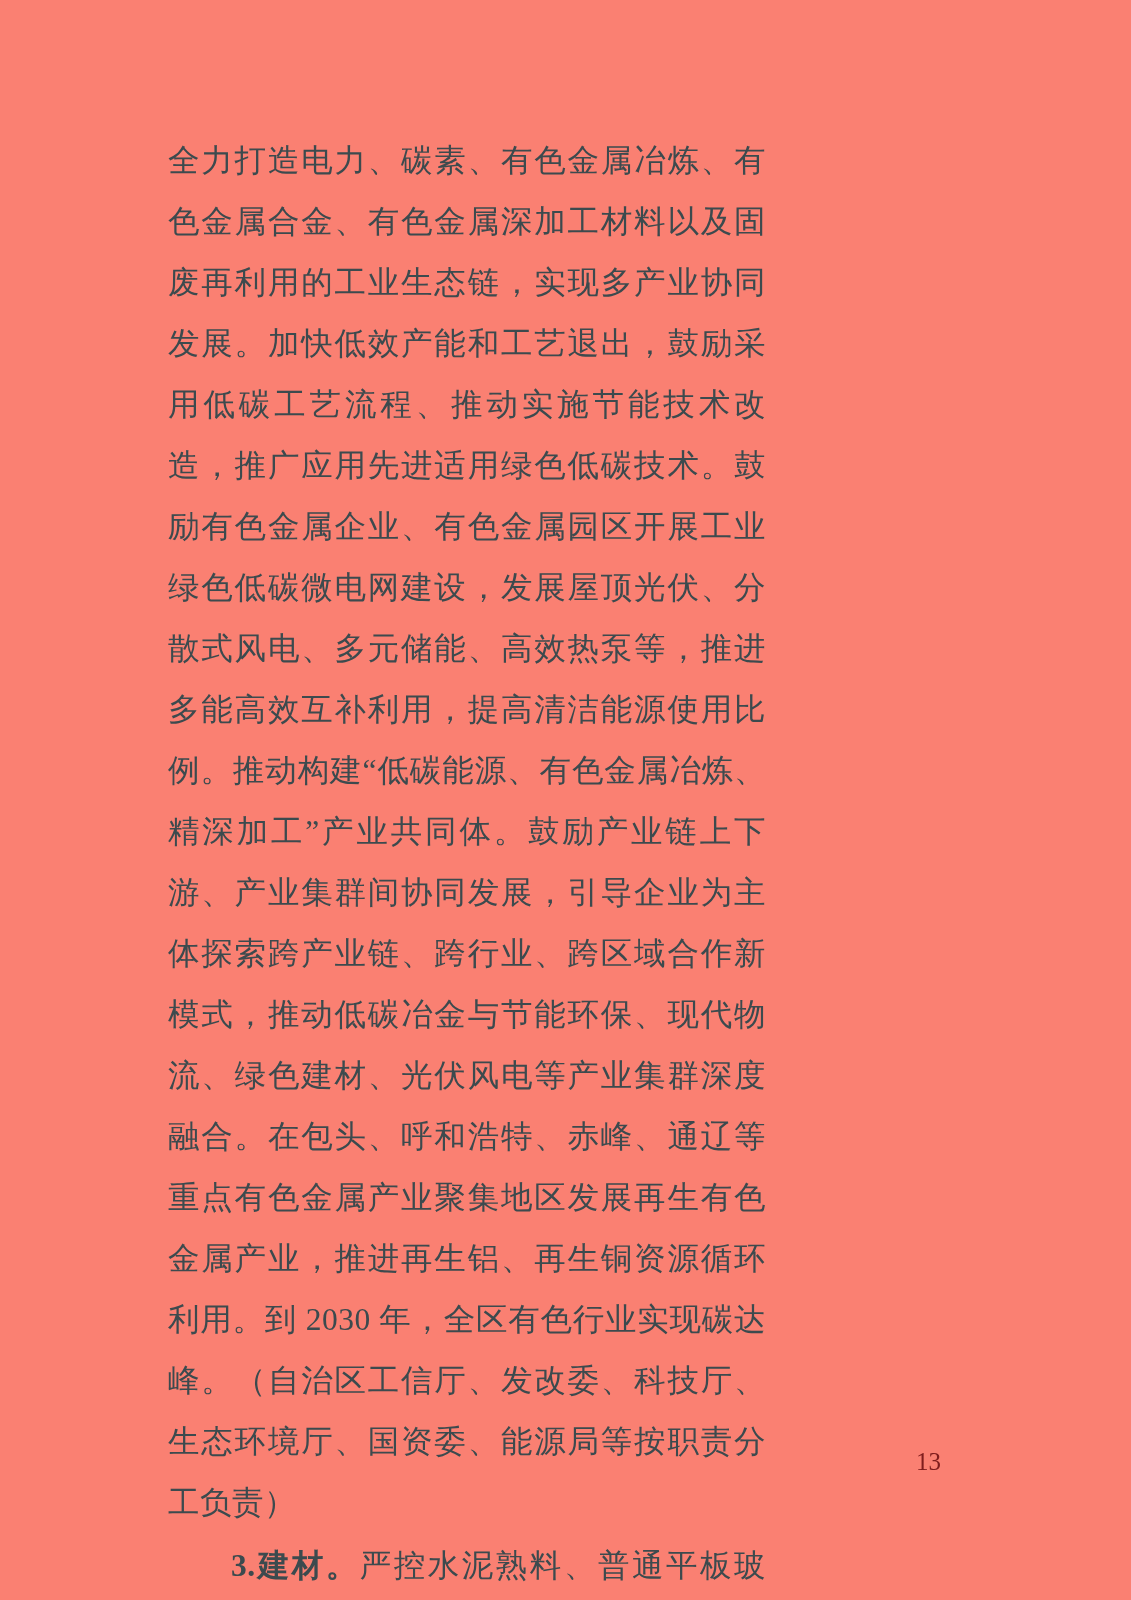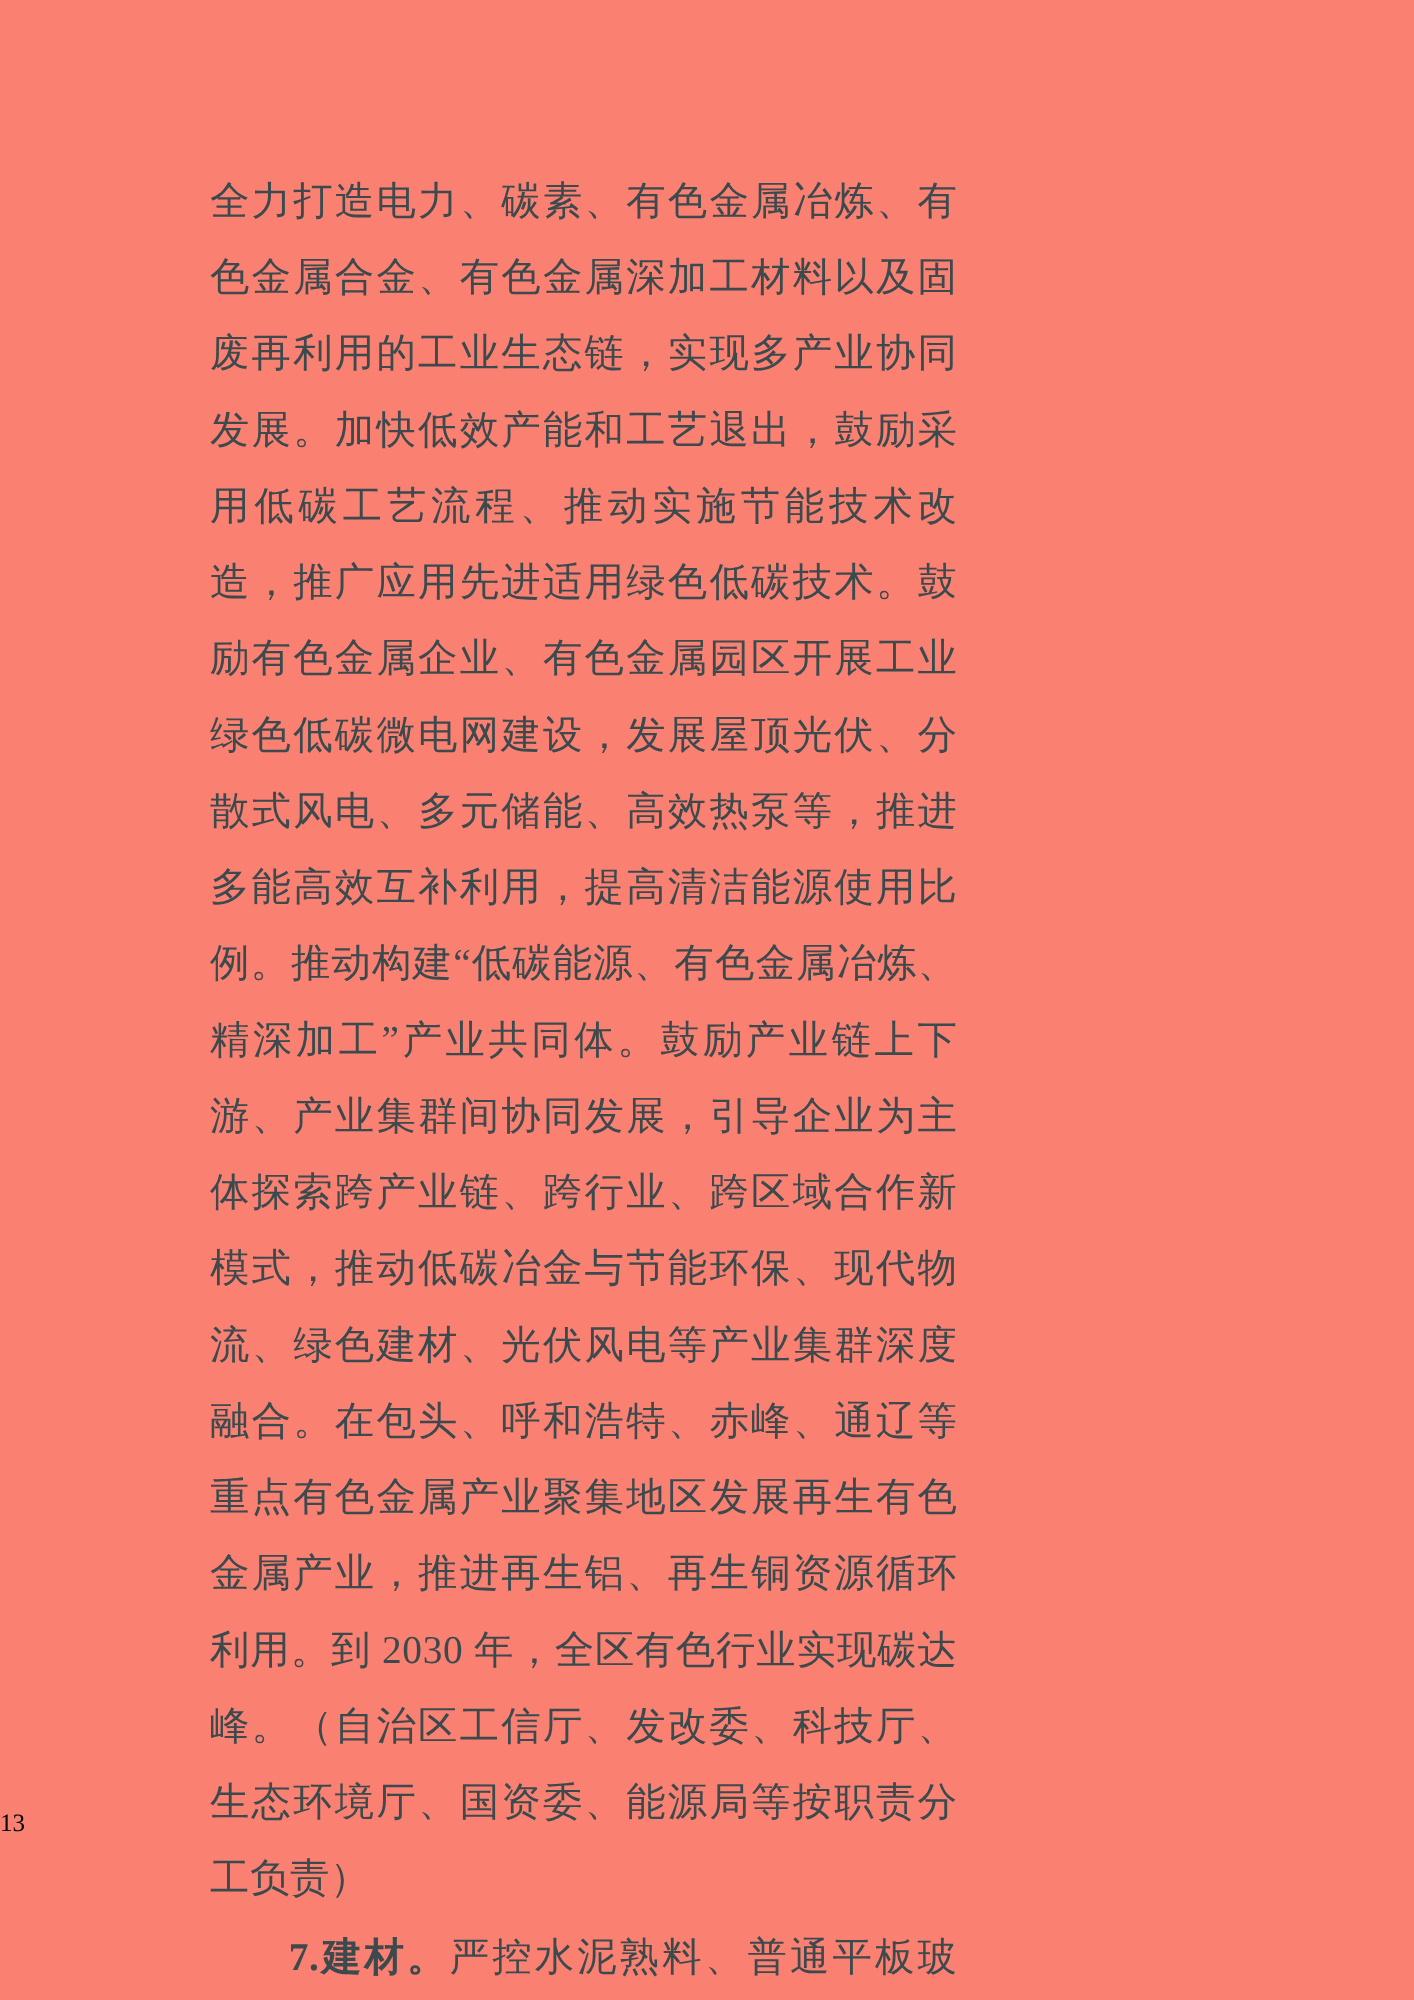--- a/index.html
+++ b/index.html
@@ -39,28 +39,28 @@
     text-indent: 63px;
   }
   .bold-label {
     font-weight: bold;
   }
   .page-number {
     position: absolute;
     left: 0;
     right: 0;
     top: 1448px;
-    text-align: left;
-    color: #000000;
-    font-size: 20px;
+    text-align: right;
+    color: #7f1d1d;
+    font-size: 25px;
     font-family: "Liberation Serif", "DejaVu Serif", serif;
   }
 </style>
 </head>
 <body>
 
 <div class="page">
   <div class="doc-body">
     <p class="para">全力打造电力、碳素、有色金属冶炼、有色金属合金、有色金属深加工材料以及固废再利用的工业生态链，实现多产业协同发展。加快低效产能和工艺退出，鼓励采用低碳工艺流程、推动实施节能技术改造，推广应用先进适用绿色低碳技术。鼓励有色金属企业、有色金属园区开展工业绿色低碳微电网建设，发展屋顶光伏、分散式风电、多元储能、高效热泵等，推进多能高效互补利用，提高清洁能源使用比例。推动构建“低碳能源、有色金属冶炼、精深加工”产业共同体。鼓励产业链上下游、产业集群间协同发展，引导企业为主体探索跨产业链、跨行业、跨区域合作新模式，推动低碳冶金与节能环保、现代物流、绿色建材、光伏风电等产业集群深度融合。在包头、呼和浩特、赤峰、通辽等重点有色金属产业聚集地区发展再生有色金属产业，推进再生铝、再生铜资源循环利用。到 2030 年，全区有色行业实现碳达峰。（自治区工信厅、发改委、科技厅、生态环境厅、国资委、能源局等按职责分工负责）</p>
-    <p class="para para-indent"><span class="bold-label">7.建材。</span><span>严控水泥熟料、普通平板玻璃产能规模，严格落实水泥、平板玻璃行业产能置换政策，水泥新建项目应优先使用自治区内产能指标置换。综合发挥能耗、排放、质量等约束性指标作用，建立市场化、法治化淘汰落后产能长效机制，引导低效落后产能有序退出。鼓励采用低碳工艺流程、推动实施节能技术改造，推广应用先进适用绿色低碳技术。</span></p>
+    <p class="para para-indent"><span class="bold-label">3.建材。</span><span>严控水泥熟料、普通平板玻璃产能规模，严格落实水泥、平板玻璃行业产能置换政策，水泥新建项目应优先使用自治区内产能指标置换。综合发挥能耗、排放、质量等约束性指标作用，建立市场化、法治化淘汰落后产能长效机制，引导低效落后产能有序退出。鼓励采用低碳工艺流程、推动实施节能技术改造，推广应用先进适用绿色低碳技术。</span></p>
   </div>
   <div class="page-number">13</div>
 </div>
 
 </body></html>

